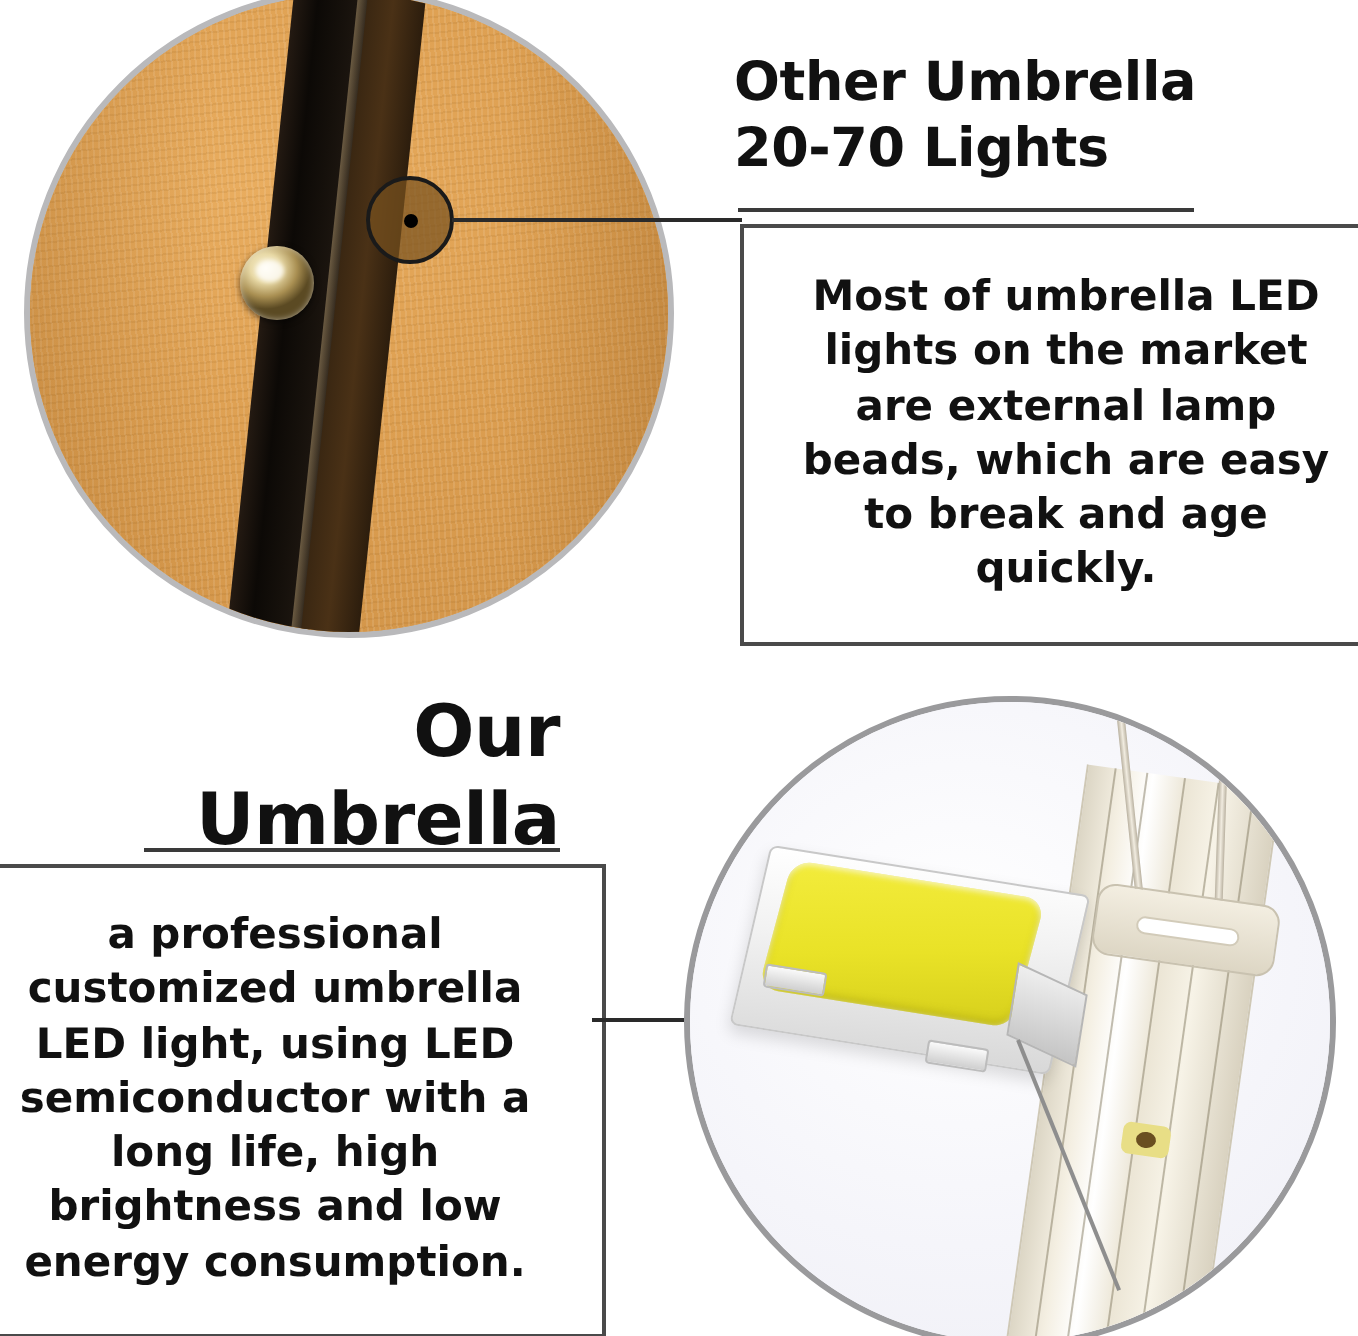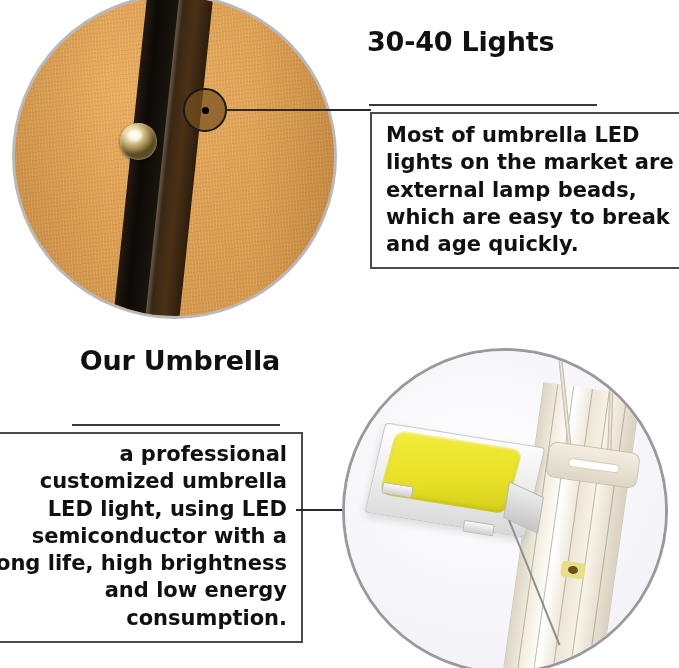--- a/index.html
+++ b/index.html
@@ -274,21 +274,21 @@
     left: 367px;
     top: 26px;
     width: 300px;
     font-size: 27px;
     text-align: left;
   }
   #heading-ours {
     left: 28px;
     top: 345px;
     width: 252px;
-    font-size: 27px;
+    font-size: 36px;
     text-align: right;
   }
   .heading-rule {
     position: absolute;
     height: 2px;
     background: #3a3a3a;
   }
   #rule-other { left: 369px; top: 104px; width: 228px; }
   #rule-ours  { left: 72px;  top: 424px; width: 208px; }
 
@@ -315,21 +315,21 @@
     left: -22px;
     top: 432px;
     width: 325px;
     padding: 7px 14px 9px 10px;
     font-size: 21px;
     text-align: right;
     border-right: 2px solid #4a4a4a;
     border-top: 2px solid #4a4a4a;
     border-bottom: 2px solid #4a4a4a;
   }
-  .body-box p { margin: 0; }
+  .body-box p { margin: 13px; text-align: center; }
 </style>
 </head>
 <body>
 
 <div id="page">
 
   <div class="photo-circle" id="circle-umbrella">
     <div class="canopy-fabric"></div>
     <div class="canopy-shade-left"></div>
     <div class="canopy-shade-right"></div>
@@ -340,21 +340,22 @@
       <div class="rivet-glint"></div>
     </div>
   </div>
 
   <div class="callout-dot" id="dot-umbrella">
     <span class="pip"></span>
   </div>
   <div class="connector" id="lead-umbrella"></div>
 
   <div class="heading" id="heading-other">
-    <div>30-40 Lights</div>
+    <div>Other Umbrella</div>
+    <div>20-70 Lights</div>
   </div>
   <div class="heading-rule" id="rule-other"></div>
 
   <div class="body-box" id="body-other">
     <p>Most of umbrella LED lights on the market are  external lamp beads, which are easy to break and age quickly.</p>
   </div>
 
   <div class="heading" id="heading-ours">
     <div>Our Umbrella</div>
   </div>

